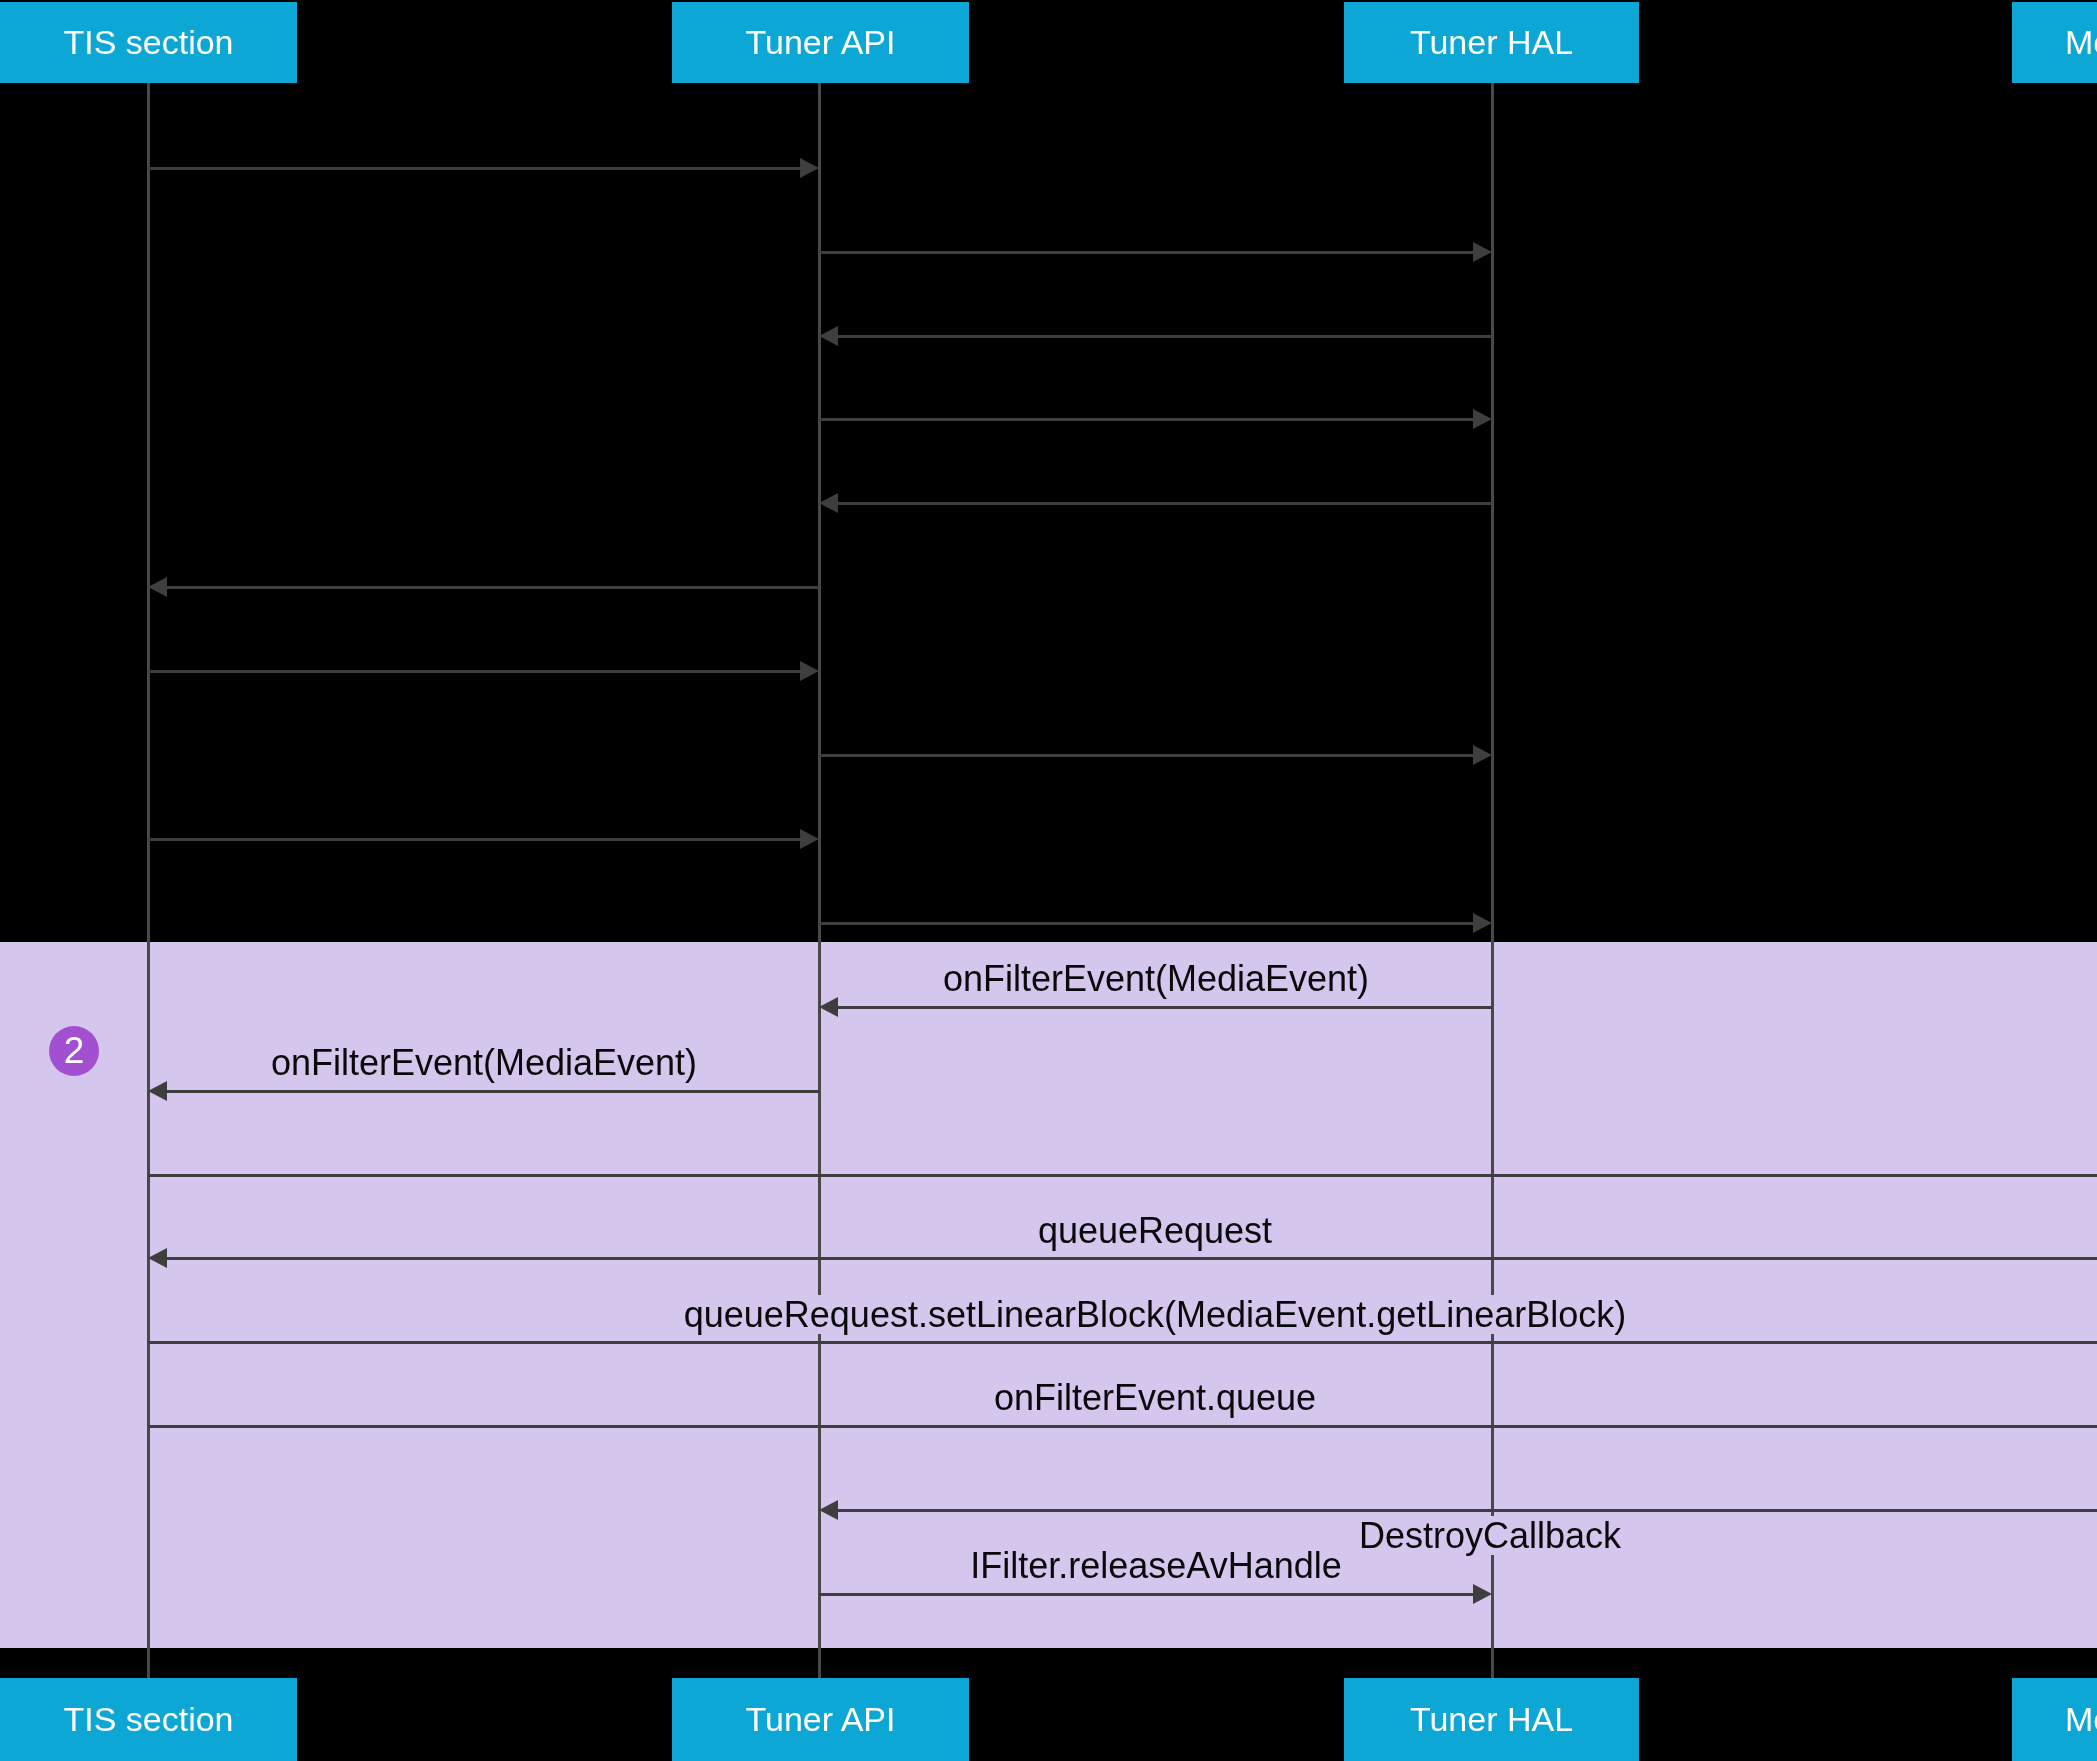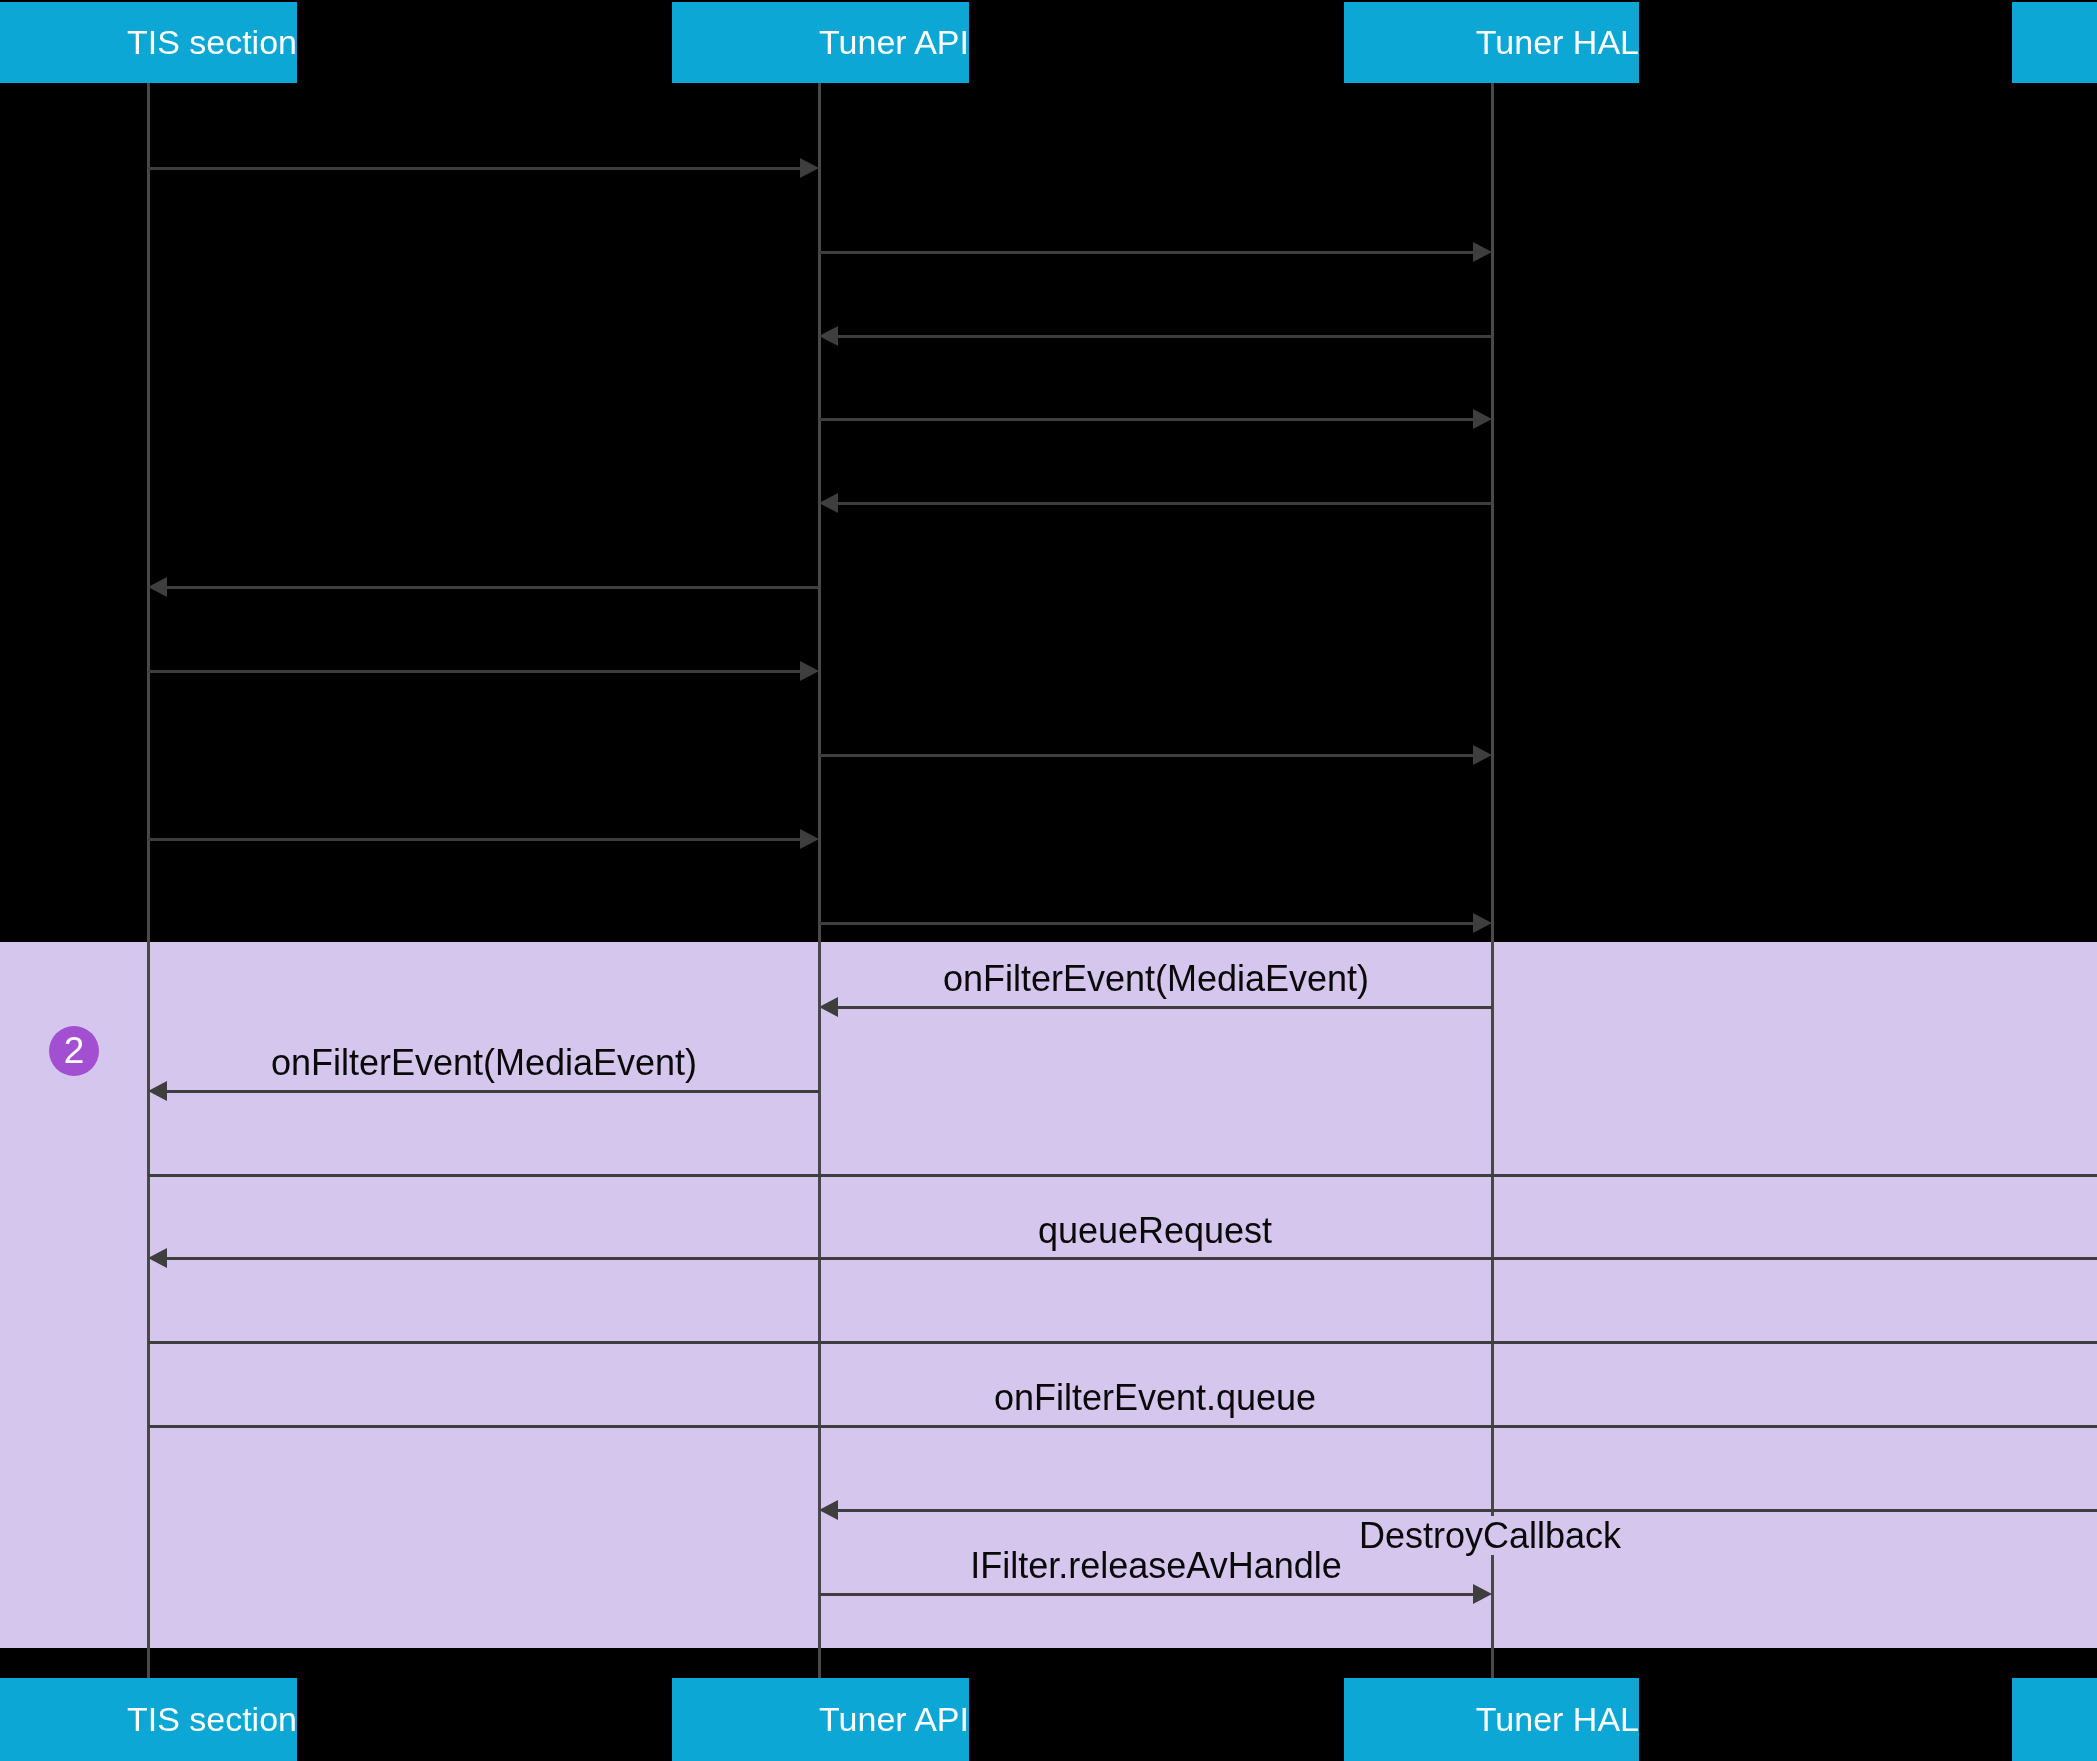--- a/index.html
+++ b/index.html
@@ -29,21 +29,21 @@
     background:var(--highlight);
   }
   
   .actor{
     position:absolute;
     height:81px;
     background:var(--actor);
     color:#ffffff;
     display:flex;
     align-items:center;
-    justify-content:flex-end;
+    justify-content:center;
     font-size:34px;
   }
   .actor.bottom{ top:1678px; height:83px; }
   .actor.top{ top:1.7px; }
   
   .lifeline{
     position:absolute;
     top:83px;
     height:1595px;
     width:2.5px;
@@ -184,20 +184,21 @@
   <div class="arrow right" style="left:148px;top:1175px;width:2014px">
       <div class="line"></div>
     </div>
 
   <div class="msg-label" style="left:1155px;top:1211px">queueRequest</div>
   <div class="arrow left" style="left:148px;top:1258px;width:2014px">
       <div class="line"></div>
       <div class="head"></div>
     </div>
 
+  <div class="msg-label" style="left:1155px;top:1295px">queueRequest.setLinearBlock(MediaEvent.getLinearBlock)</div>
   <div class="arrow right" style="left:148px;top:1342px;width:2014px">
       <div class="line"></div>
     </div>
 
   <div class="msg-label" style="left:1155px;top:1378px">onFilterEvent.queue</div>
   <div class="arrow right" style="left:148px;top:1426px;width:2014px">
       <div class="line"></div>
     </div>
 
   <div class="msg-label" style="left:1490px;top:1516px">DestroyCallback</div>

